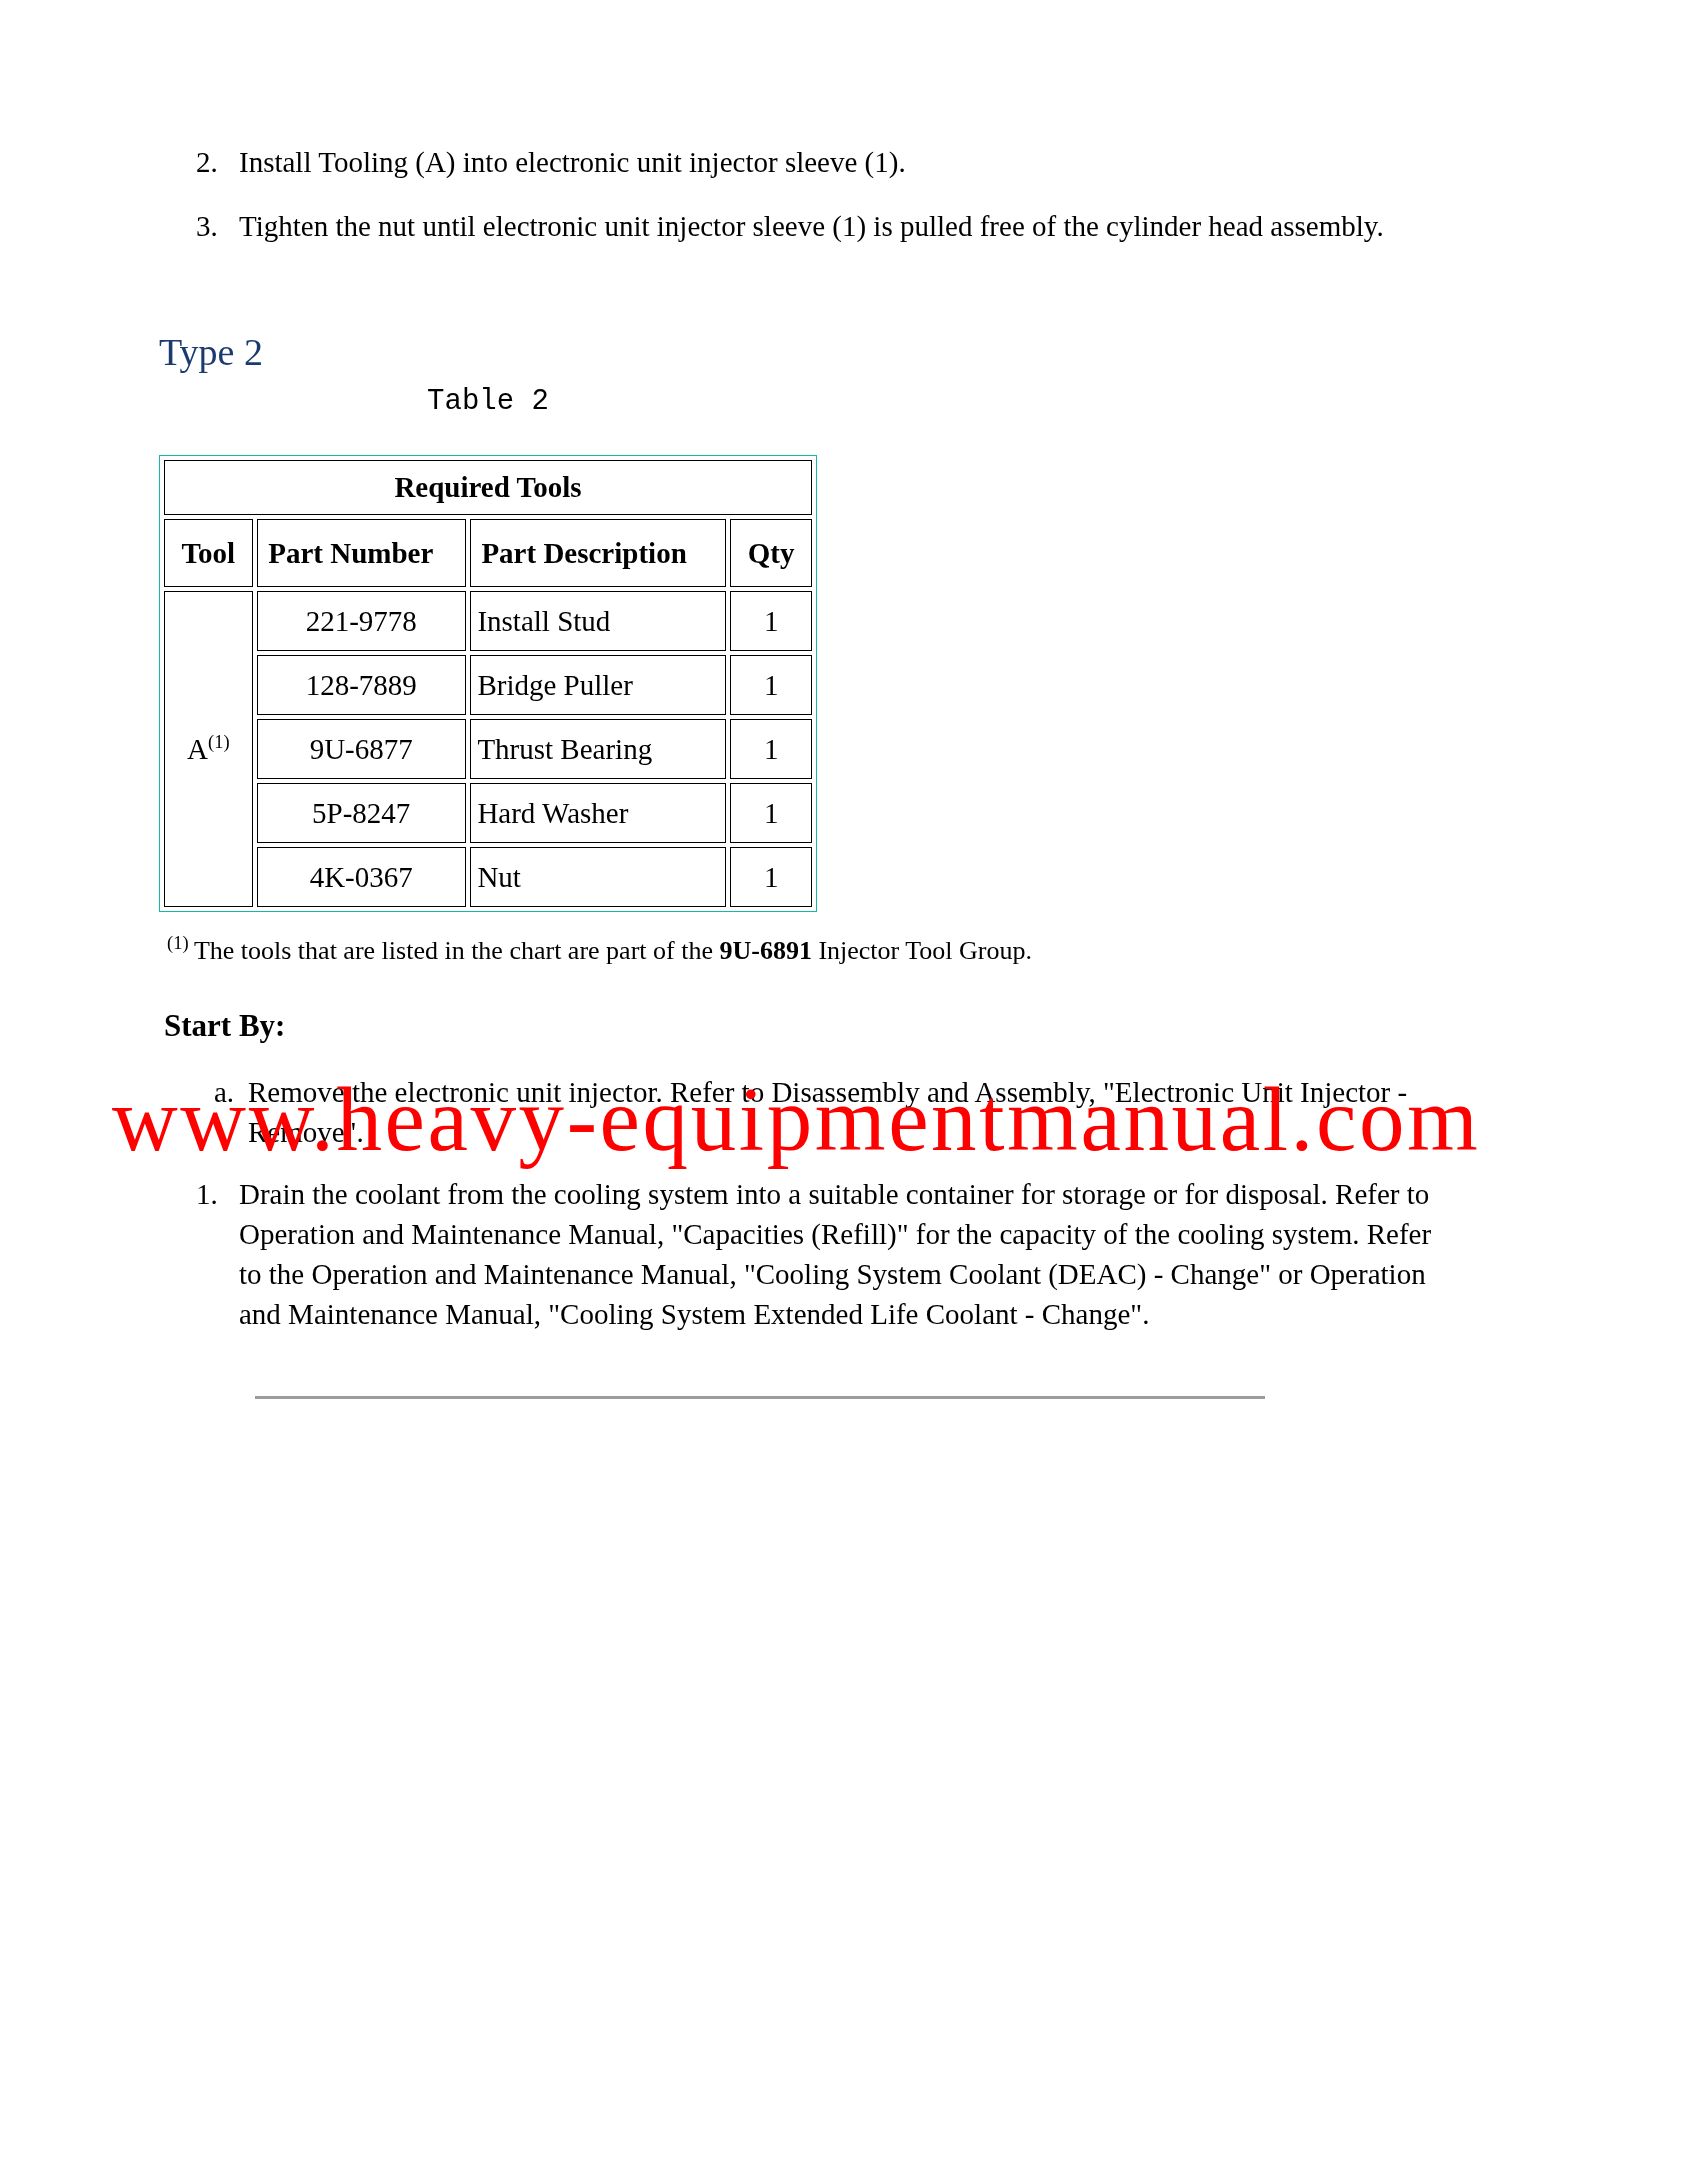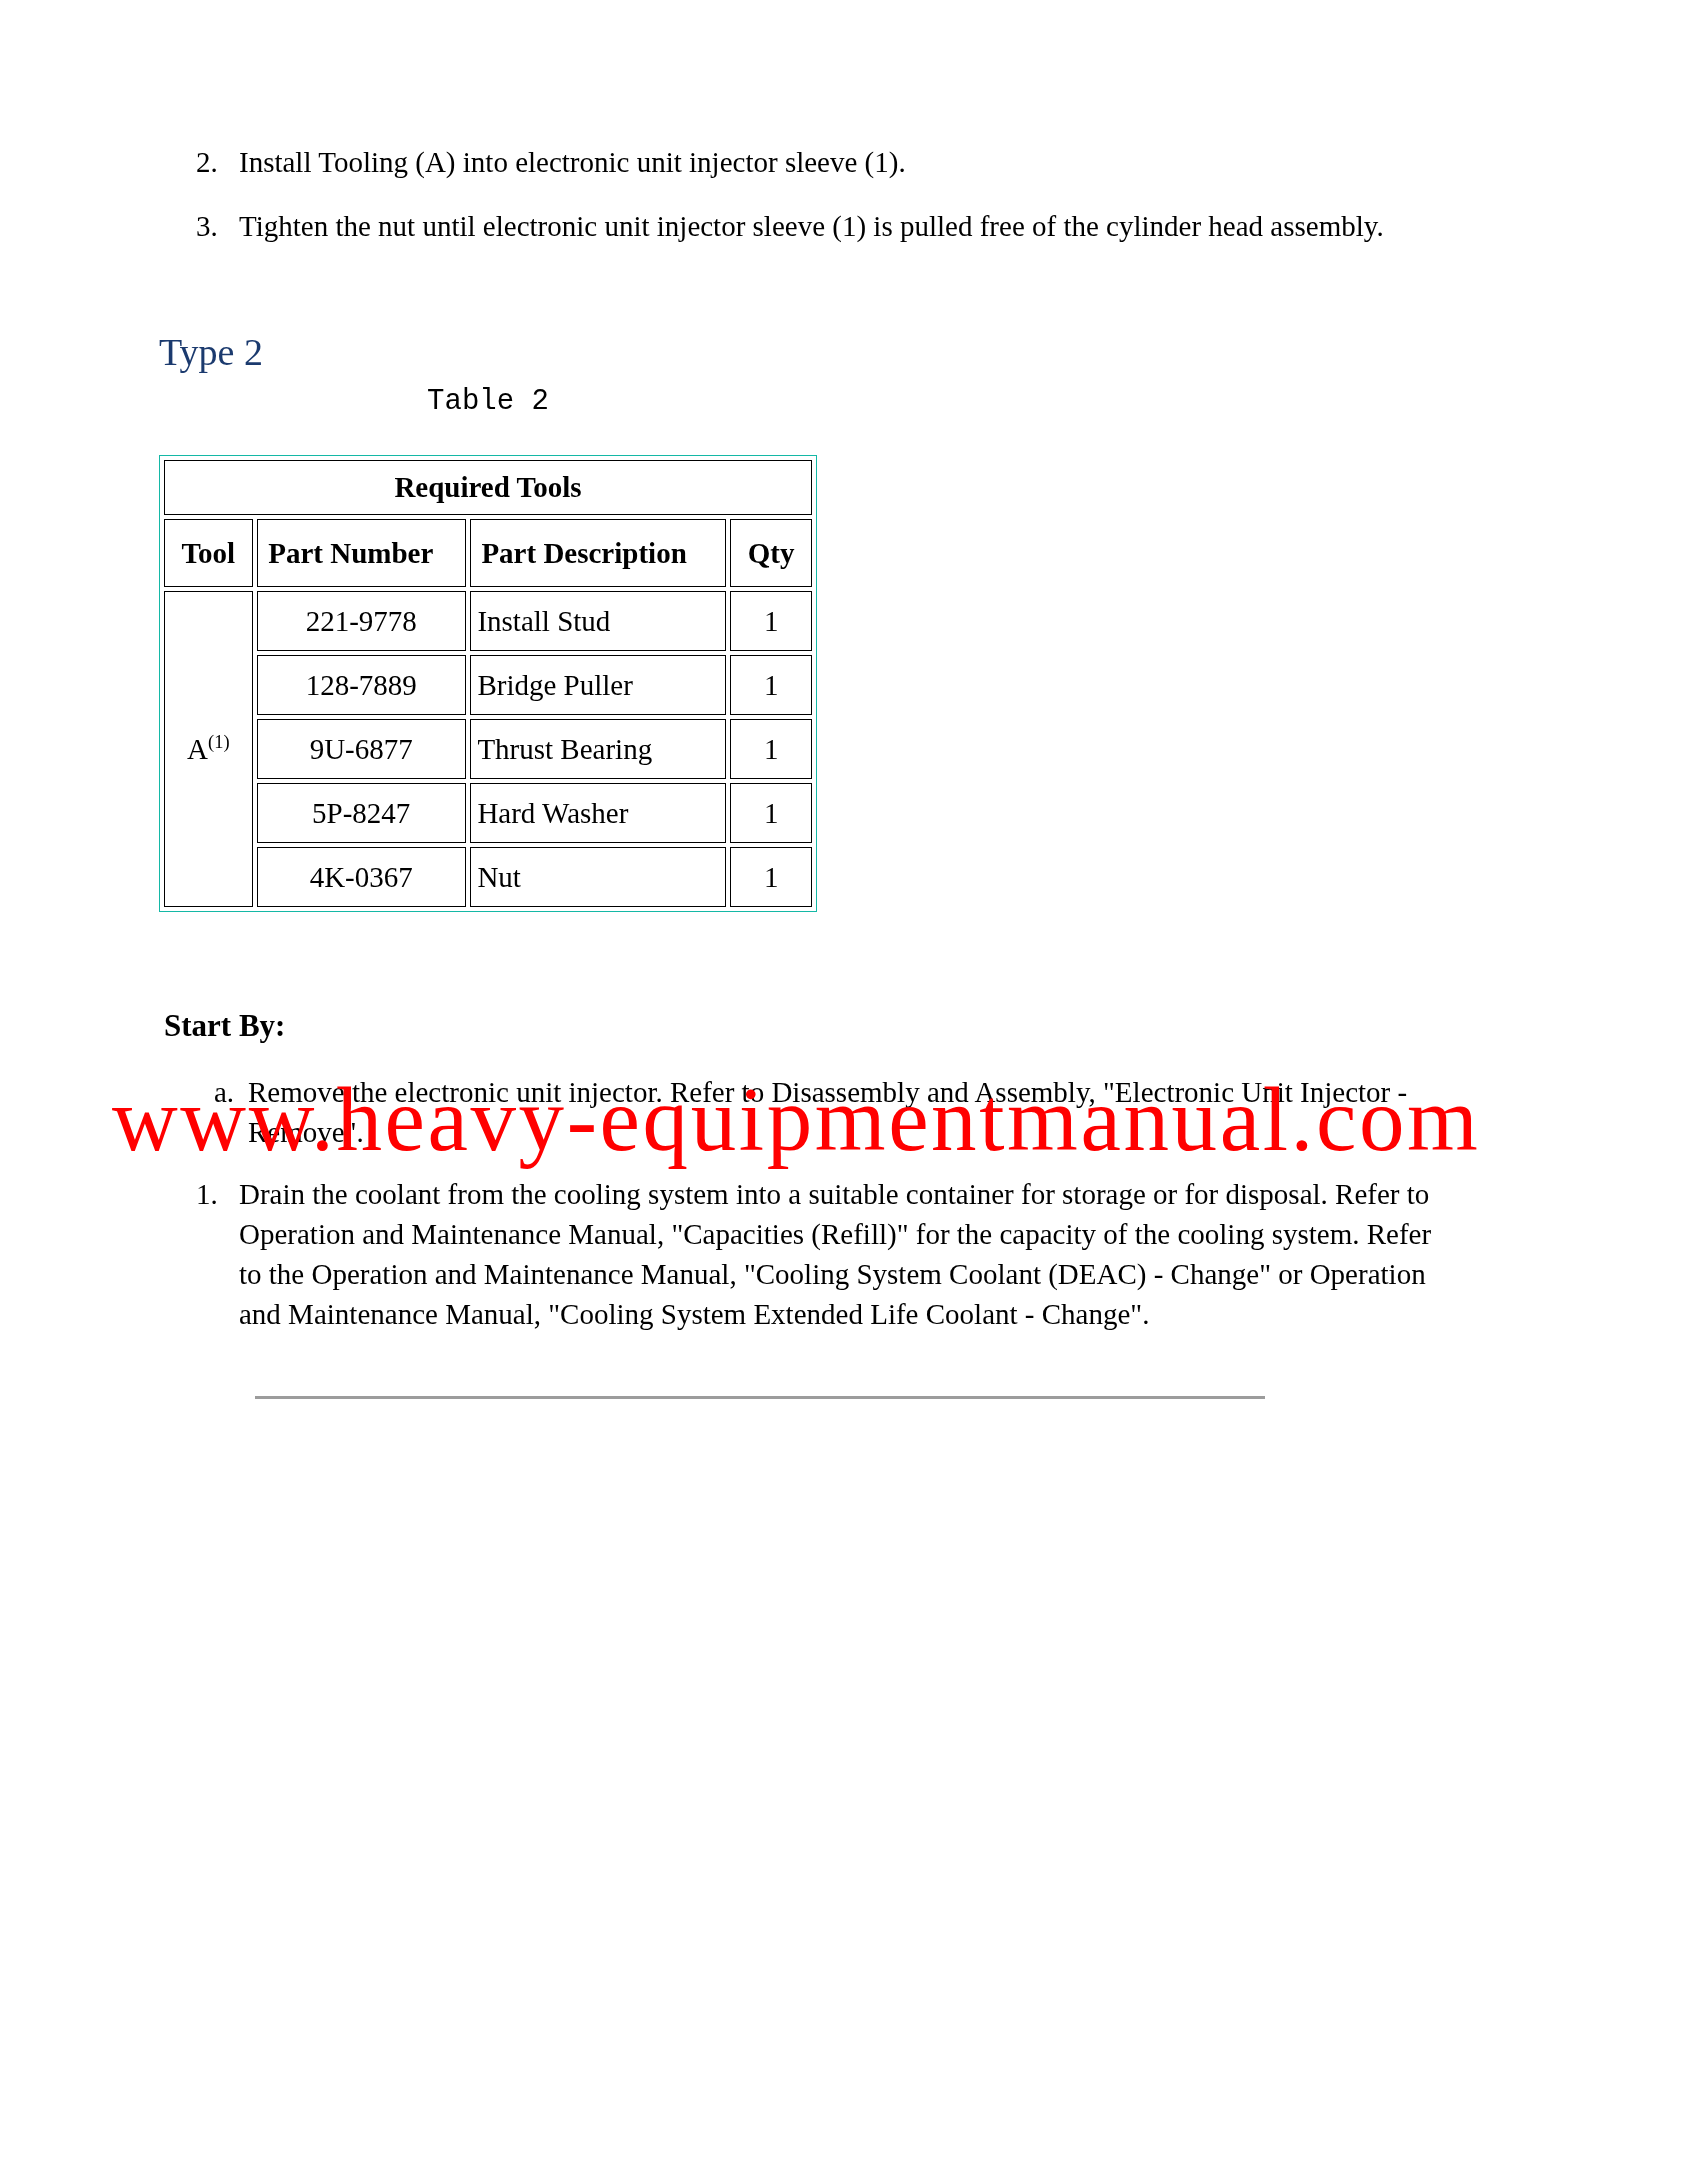--- a/index.html
+++ b/index.html
@@ -116,20 +116,23 @@
         <td class="data center">1</td>
       </tr>
       <tr>
         <td class="data center">4K-0367</td>
         <td class="data desc">Nut</td>
         <td class="data center">1</td>
       </tr>
     </tbody>
   </table>
 
+  <div class="footnote abs" style="top:935px;left:167px;">
+    <sup>(1)</sup><span>The tools that are listed in the chart are part of the </span><b>9U-6891</b><span> Injector Tool Group.</span>
+  </div>
 
   <div class="start-by abs" style="top:1008px;left:164px;">Start By:</div>
 
   <div class="step abs" style="top:1072px;left:214px;">
     <span class="marker" style="width:34px;">a.</span>
     <div class="text" style="max-width:1184px;">Remove the electronic unit injector. Refer to Disassembly and Assembly, "Electronic Unit Injector - Remove".</div>
   </div>
 
   <div class="step abs" style="top:1174px;left:196px;">
     <span class="marker">1.</span>

